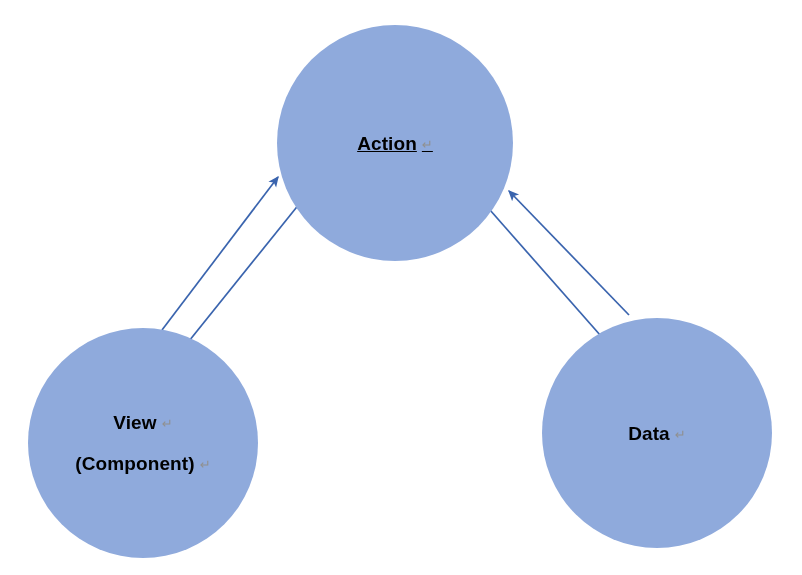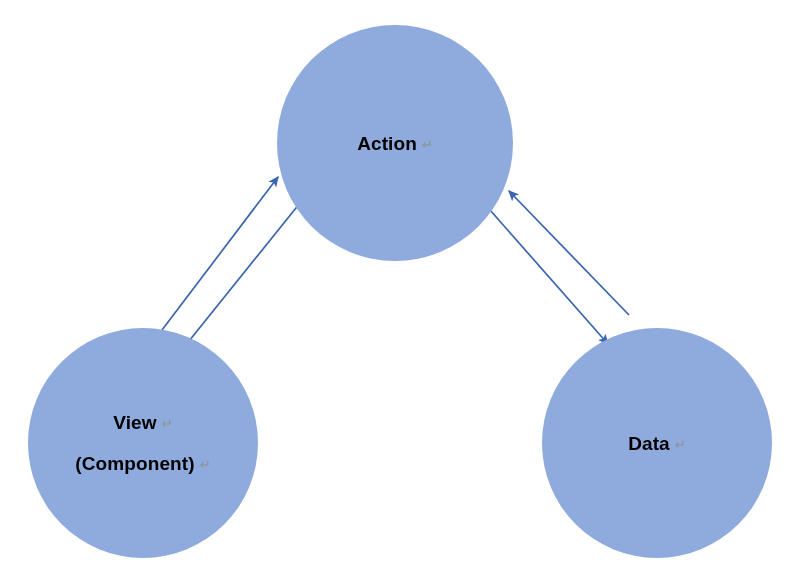--- a/index.html
+++ b/index.html
@@ -71,34 +71,34 @@
 
     <line x1="162" y1="330" x2="278" y2="177" stroke="#3A64AE" stroke-width="1.7" marker-end="url(#arrowhead)"></line>
 
     <line x1="300" y1="203" x2="181" y2="351" stroke="#3A64AE" stroke-width="1.7" marker-end="url(#arrowhead)"></line>
 
     <line x1="629" y1="315" x2="509" y2="191" stroke="#3A64AE" stroke-width="1.7" marker-end="url(#arrowhead)"></line>
 
     <line x1="490" y1="210" x2="608" y2="344" stroke="#3A64AE" stroke-width="1.7" marker-end="url(#arrowhead)"></line>
   </svg>
 
-  <div class="node" id="node-action" style="left: 277px; top: 25px; width: 236px; height: 236px; background: rgb(143, 170, 220);">
+  <div class="node" id="node-action" style="left: 277px; top: 25px; width: 236px; height: 236px; background: rgb(143, 170, 220); text-decoration: underline;">
     <span class="node-label-line" style="color: rgb(0, 0, 0);">
       <span>Action</span><span class="pilcrow" style="color: rgb(144, 144, 144);">↵</span>
     </span>
   </div>
 
   <div class="node" id="node-view" style="left: 28px; top: 328px; width: 230px; height: 230px; background: rgb(143, 170, 220);">
     <span class="node-label-line" style="color: rgb(0, 0, 0);">
       <span>View</span><span class="pilcrow" style="color: rgb(144, 144, 144);">↵</span>
     </span>
     <span class="node-label-line" style="color: rgb(0, 0, 0);">
       <span>(Component)</span><span class="pilcrow" style="color: rgb(144, 144, 144);">↵</span>
     </span>
   </div>
 
-  <div class="node" id="node-data" style="left: 542px; top: 328px; width: 230px; height: 230px; background: rgb(143, 170, 220);">
+  <div class="node" id="node-data" style="left: 542px; top: 318px; width: 230px; height: 230px; background: rgb(143, 170, 220);">
     <span class="node-label-line" style="color: rgb(0, 0, 0);">
       <span>Data</span><span class="pilcrow" style="color: rgb(144, 144, 144);">↵</span>
     </span>
   </div>
 
 </div>
 
 </body></html>

